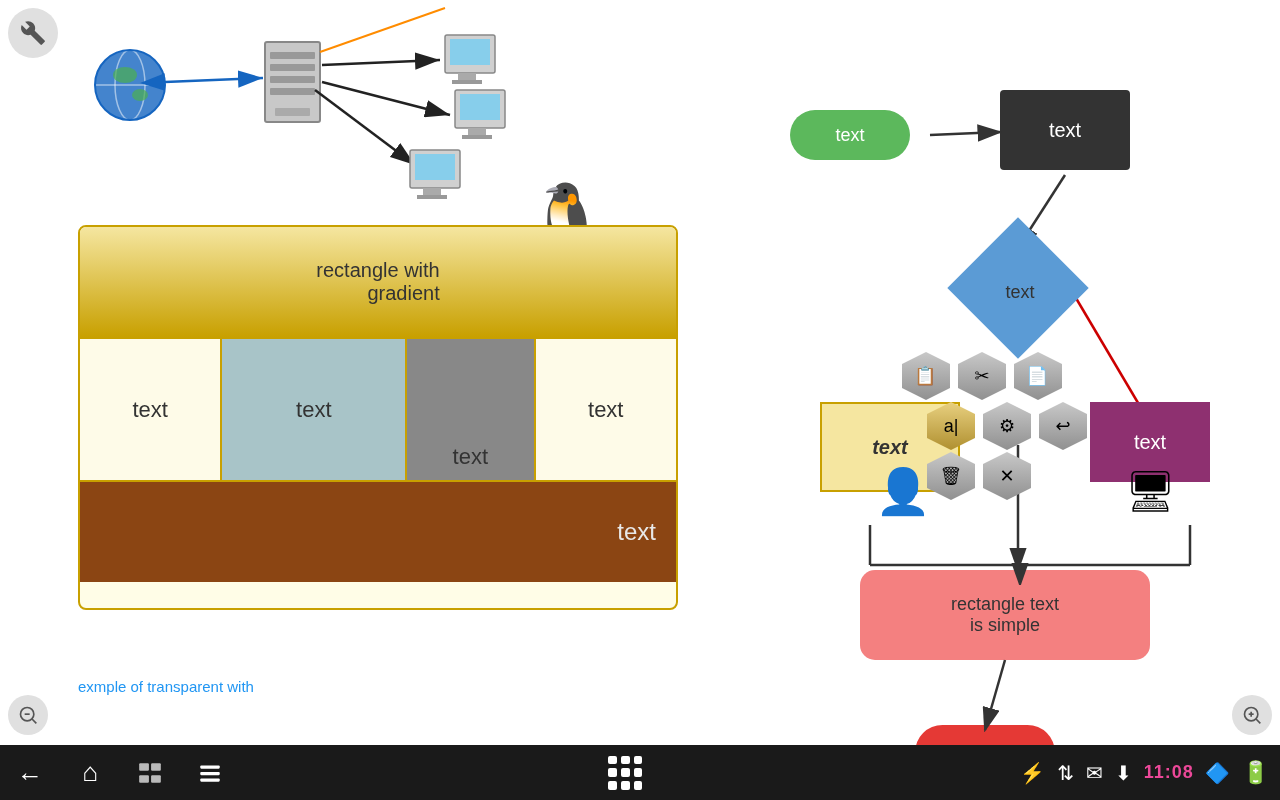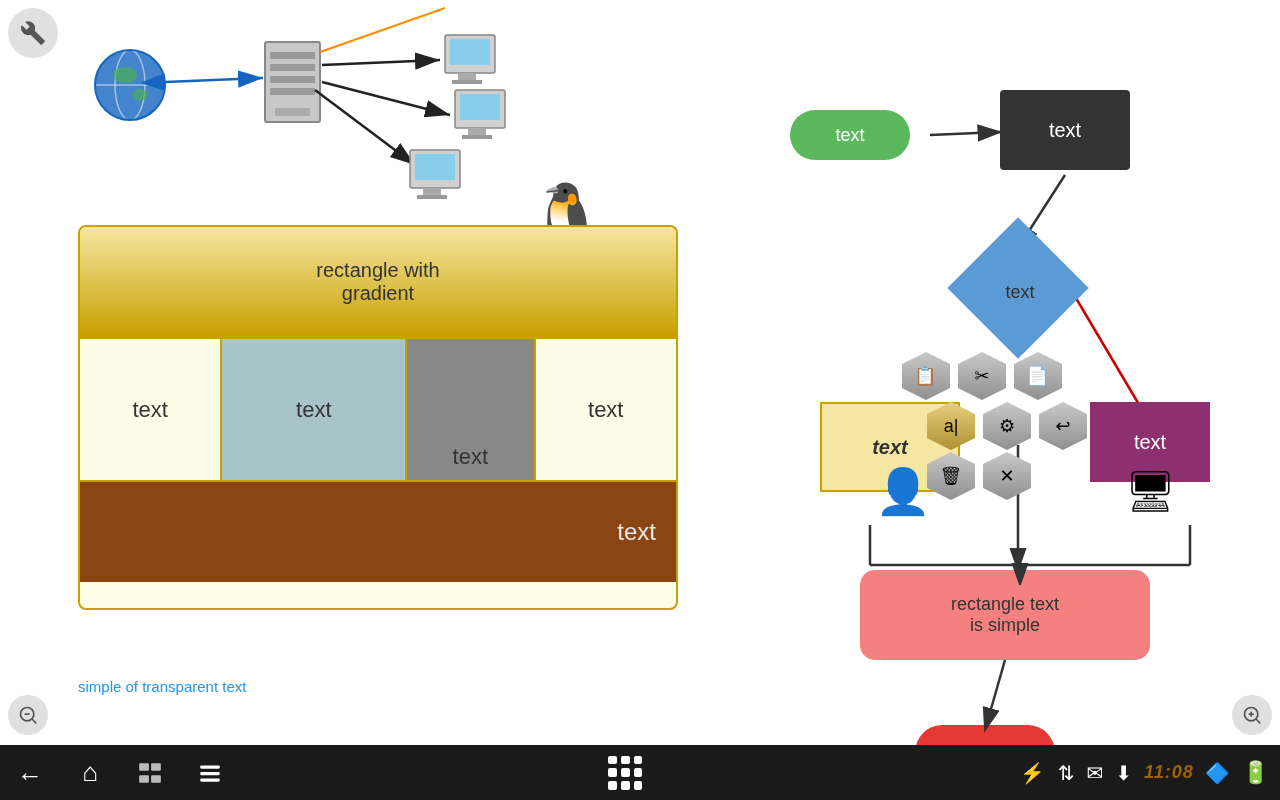--- a/index.html
+++ b/index.html
@@ -43,21 +43,21 @@
       left: 78px;
       width: 600px;
       height: 385px;
       border: 2px solid #c8a000;
       border-radius: 8px;
       background: #fffde7;
       overflow: hidden;
     }
     .rect-gradient-header {
       background: linear-gradient(to bottom, #f5e6a0, #c8a000);
-      text-align: center;
+      text-align: right;
       padding: 20px 10px;
       font-size: 20px;
       color: #333;
       font-weight: normal;
       height: 110px;
       display: flex;
       align-items: center;
       justify-content: center;
     }
     .rect-gradient-header span {
@@ -304,23 +304,22 @@
     }
     .status-right {
       display: flex;
       align-items: center;
       gap: 12px;
       color: white;
     }
     .time-text {
       font-size: 18px;
       font-weight: bold;
-      color: #a16207;
+      color: #ec4899;
       letter-spacing: 1px;
-      font-style: italic;
     }
 
     
     .zoom-minus {
       position: absolute;
       bottom: 65px;
       left: 8px;
       width: 40px;
       height: 40px;
       background: #e0e0e0;
@@ -436,21 +435,21 @@
     <div class="cell-4">
       <span>text</span>
     </div>
   </div>
   <div class="brown-bottom">
     <span>text</span>
   </div>
 </div>
 
 <div class="transparent-text">
-  <span>simple of transparent text</span>
+  <span>exmple of transparent with</span>
 </div>
 
 <div class="right-chart">
 
   <svg class="chart-svg" viewBox="0 0 480 730">
 
     <line x1="160" y1="85" x2="230" y2="82" stroke="#333" stroke-width="2.5" marker-end="url(#fa)"></line>
 
     <line x1="295" y1="125" x2="248" y2="198" stroke="#333" stroke-width="2.5" marker-end="url(#fa)"></line>
 

